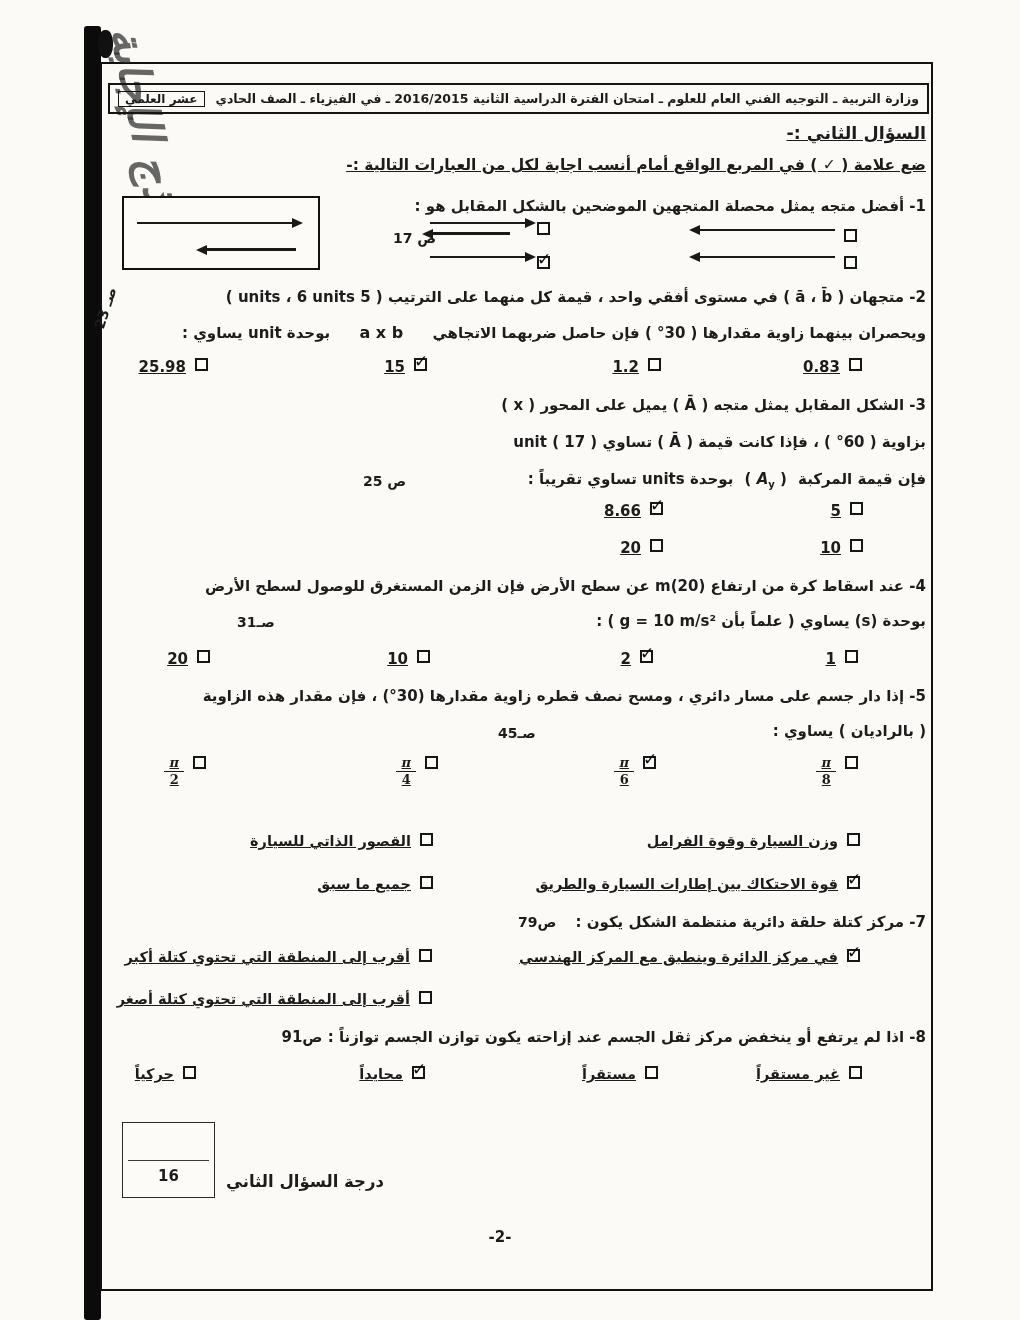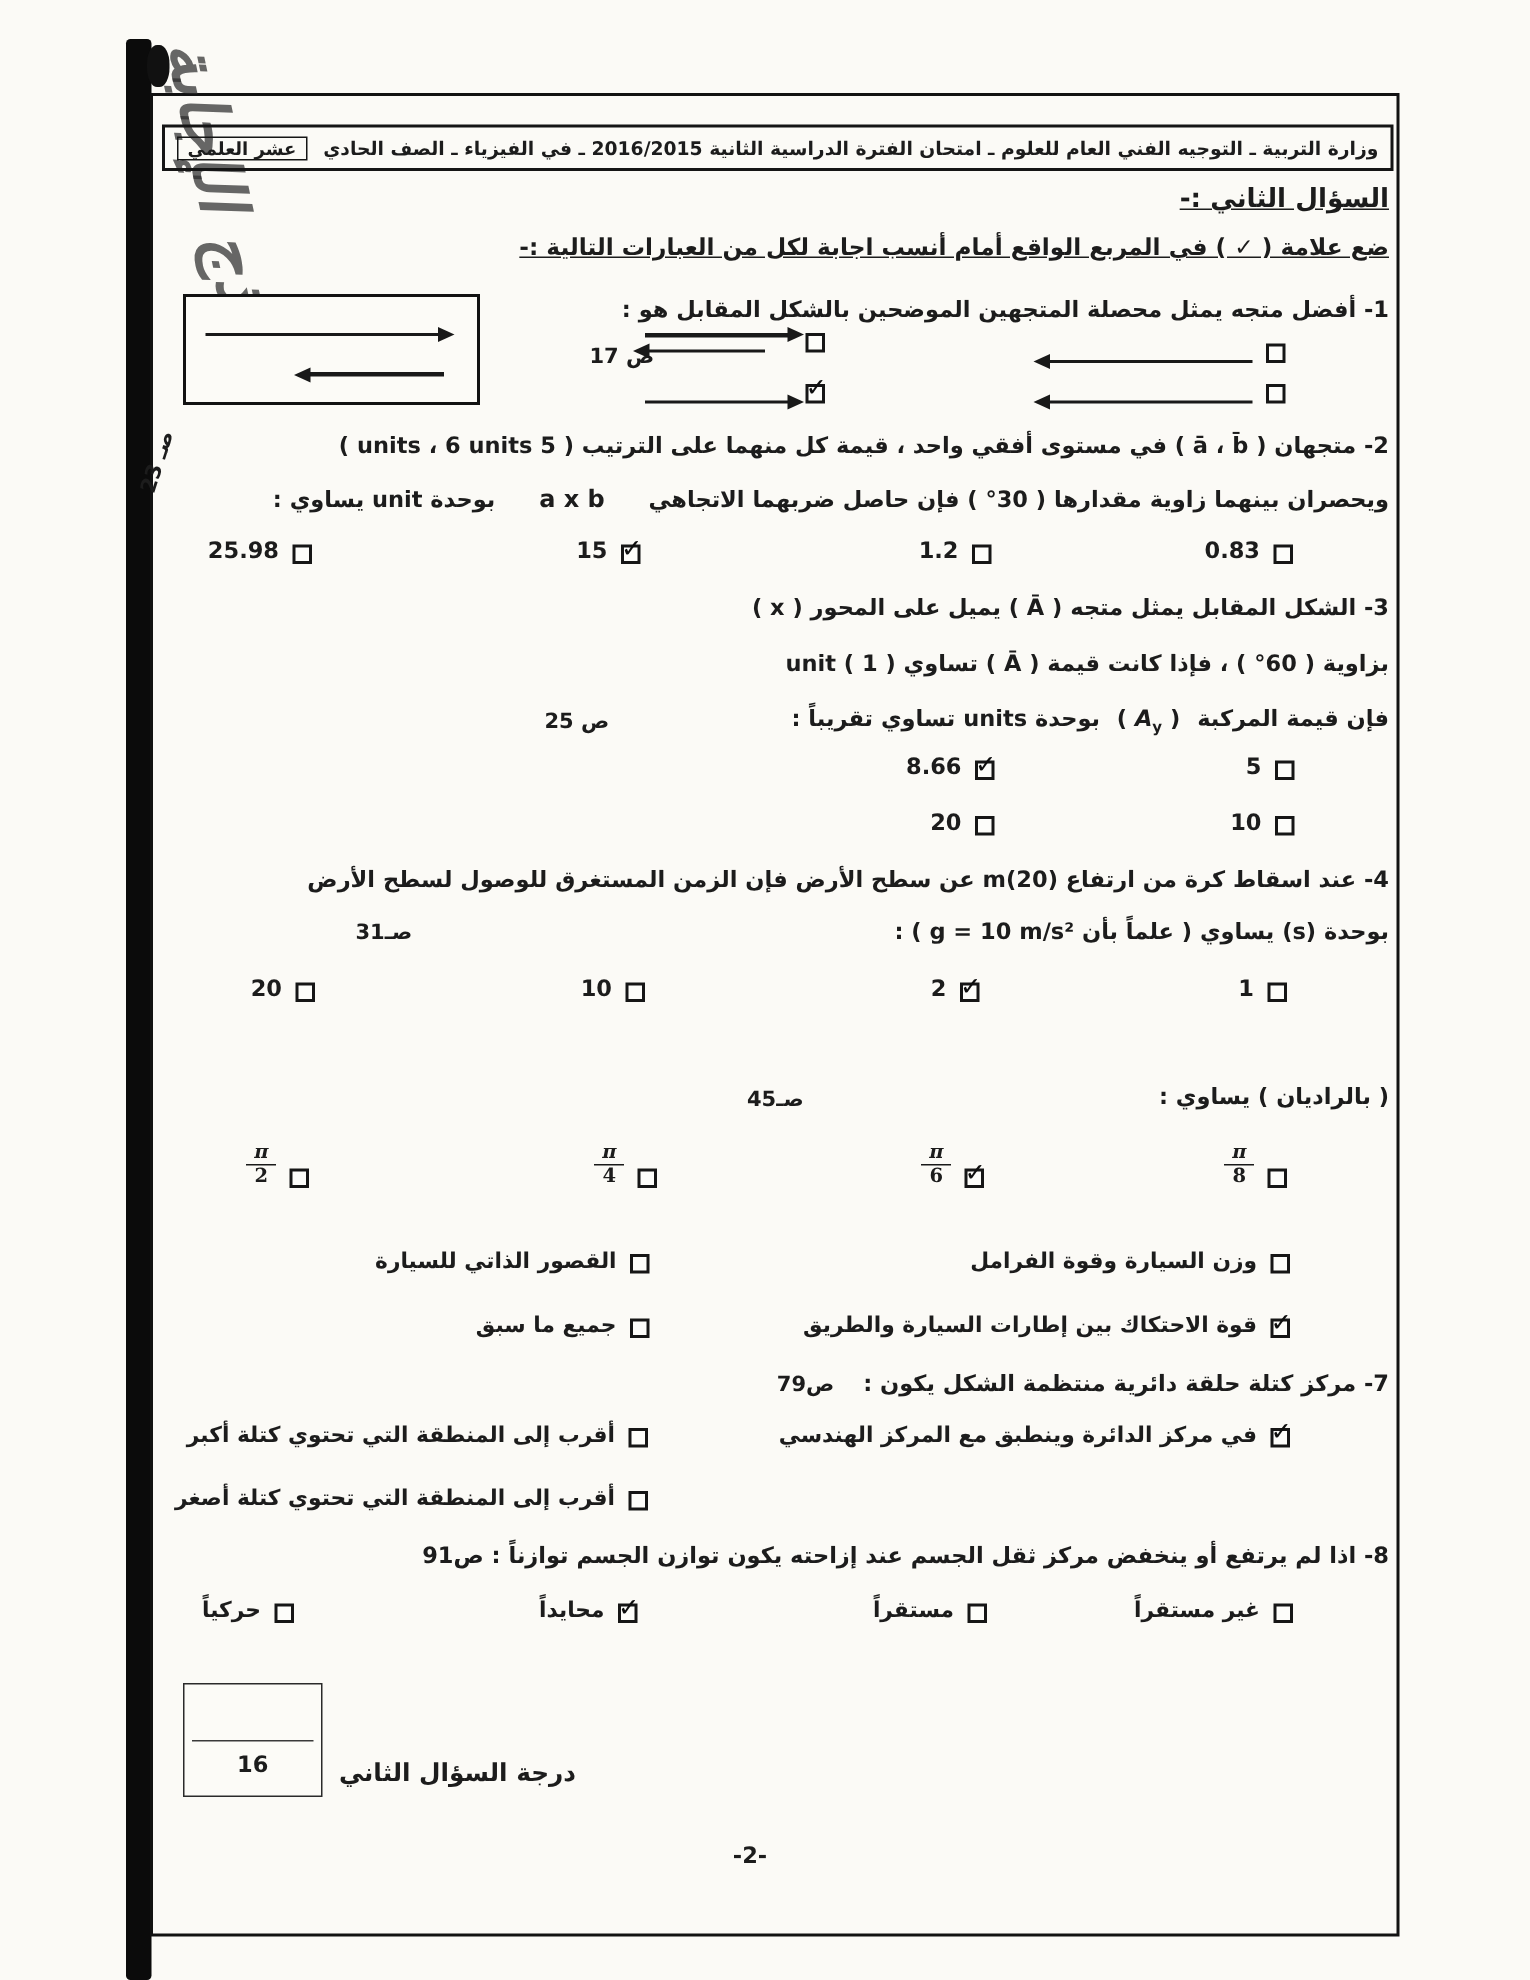--- a/index.html
+++ b/index.html
@@ -37,21 +37,21 @@
         border-right:11px solid #191919;}
   .harrow.right::after{content:"";position:absolute;right:-8px;top:50%;transform:translateY(-50%);
         width:0;height:0;border-top:5.5px solid transparent;border-bottom:5.5px solid transparent;
         border-left:11px solid #191919;}
   .pair{display:flex;flex-direction:column;gap:8px;flex:none;}
   
   .cb{width:13px;height:13px;border:2px solid #161616;box-sizing:border-box;position:relative;
       background:#fdfdfa;flex:none;}
   .cb.on::after{content:"✓";position:absolute;left:-2px;top:-9px;font-size:17px;font-weight:bold;color:#0e0e0e;}
   
-  .opt{position:absolute;display:flex;align-items:flex-end;gap:9px;font-weight:bold;font-size:15px;white-space:nowrap;}
+  .opt{position:absolute;display:flex;align-items:flex-start;gap:9px;font-weight:bold;font-size:15px;white-space:nowrap;text-decoration:underline;}
   .num-opt{direction:ltr;justify-content:flex-end;}
   .txt-opt{direction:rtl;font-size:14.5px;}
   .arr-opt{direction:ltr;justify-content:flex-end;}
   .frac-opt{direction:ltr;justify-content:flex-end;height:36px;}
   .frac{display:inline-flex;flex-direction:column;align-items:center;line-height:1.05;
         font-size:13px;font-weight:bold;font-family:"DejaVu Serif",serif;}
   .frac .num{border-bottom:1.7px solid #191919;padding:0 5px 1px;font-style:italic;}
   .frac .den{padding-top:1px;}
   
   .score-box{left:122px;top:1122px;width:93px;height:76px;border:1.7px solid #2a2a2a;box-sizing:border-box;background:#fcfbf7;}
@@ -125,21 +125,21 @@
   <div class="opt num-opt" style="left:372px;top:358px;width:55px">
     <span>15</span>
     <span class="cb on"></span>
   </div>
   <div class="opt num-opt" style="left:128px;top:358px;width:80px">
     <span>25.98</span>
     <span class="cb"></span>
   </div>
 
   <div class="line" style="top:396px">3- الشكل المقابل يمثل متجه ( Ā ) يميل على المحور ( x )</div>
-  <div class="line" style="top:433px">بزاوية ( 60° ) ، فإذا كانت قيمة ( Ā ) تساوي ( 1 ) unit</div>
+  <div class="line" style="top:433px">بزاوية ( 60° ) ، فإذا كانت قيمة ( Ā ) تساوي ( 17 ) unit</div>
   <div class="line" style="top:470px">
     <span>فإن قيمة المركبة</span>
     <span class="math" style="margin:0 6px"><span>(</span>&nbsp;<i>A</i><sub>y</sub>&nbsp;<span>)</span></span>
     <span>بوحدة units تساوي تقريباً :</span>
   </div>
   <div class="pref" style="left:363px;top:473px">ص 25</div>
 
 
   <div class="opt num-opt" style="left:815px;top:502px;width:48px">
     <span>5</span>
@@ -172,20 +172,21 @@
   </div>
   <div class="opt num-opt" style="left:370px;top:650px;width:60px">
     <span>10</span>
     <span class="cb"></span>
   </div>
   <div class="opt num-opt" style="left:152px;top:650px;width:58px">
     <span>20</span>
     <span class="cb"></span>
   </div>
 
+  <div class="line" style="top:687px">5- إذا دار جسم على مسار دائري ، ومسح نصف قطره زاوية مقدارها (30°) ، فإن مقدار هذه الزاوية</div>
   <div class="line" style="top:722px">( بالراديان ) يساوي :</div>
   <div class="pref" style="left:498px;top:725px">صـ45</div>
 
   <div class="opt frac-opt" style="left:800px;top:756px;width:58px">
     <span class="frac">
         <span class="num">π</span>
         <span class="den">8</span>
       </span>
     <span class="cb"></span>
   </div>

